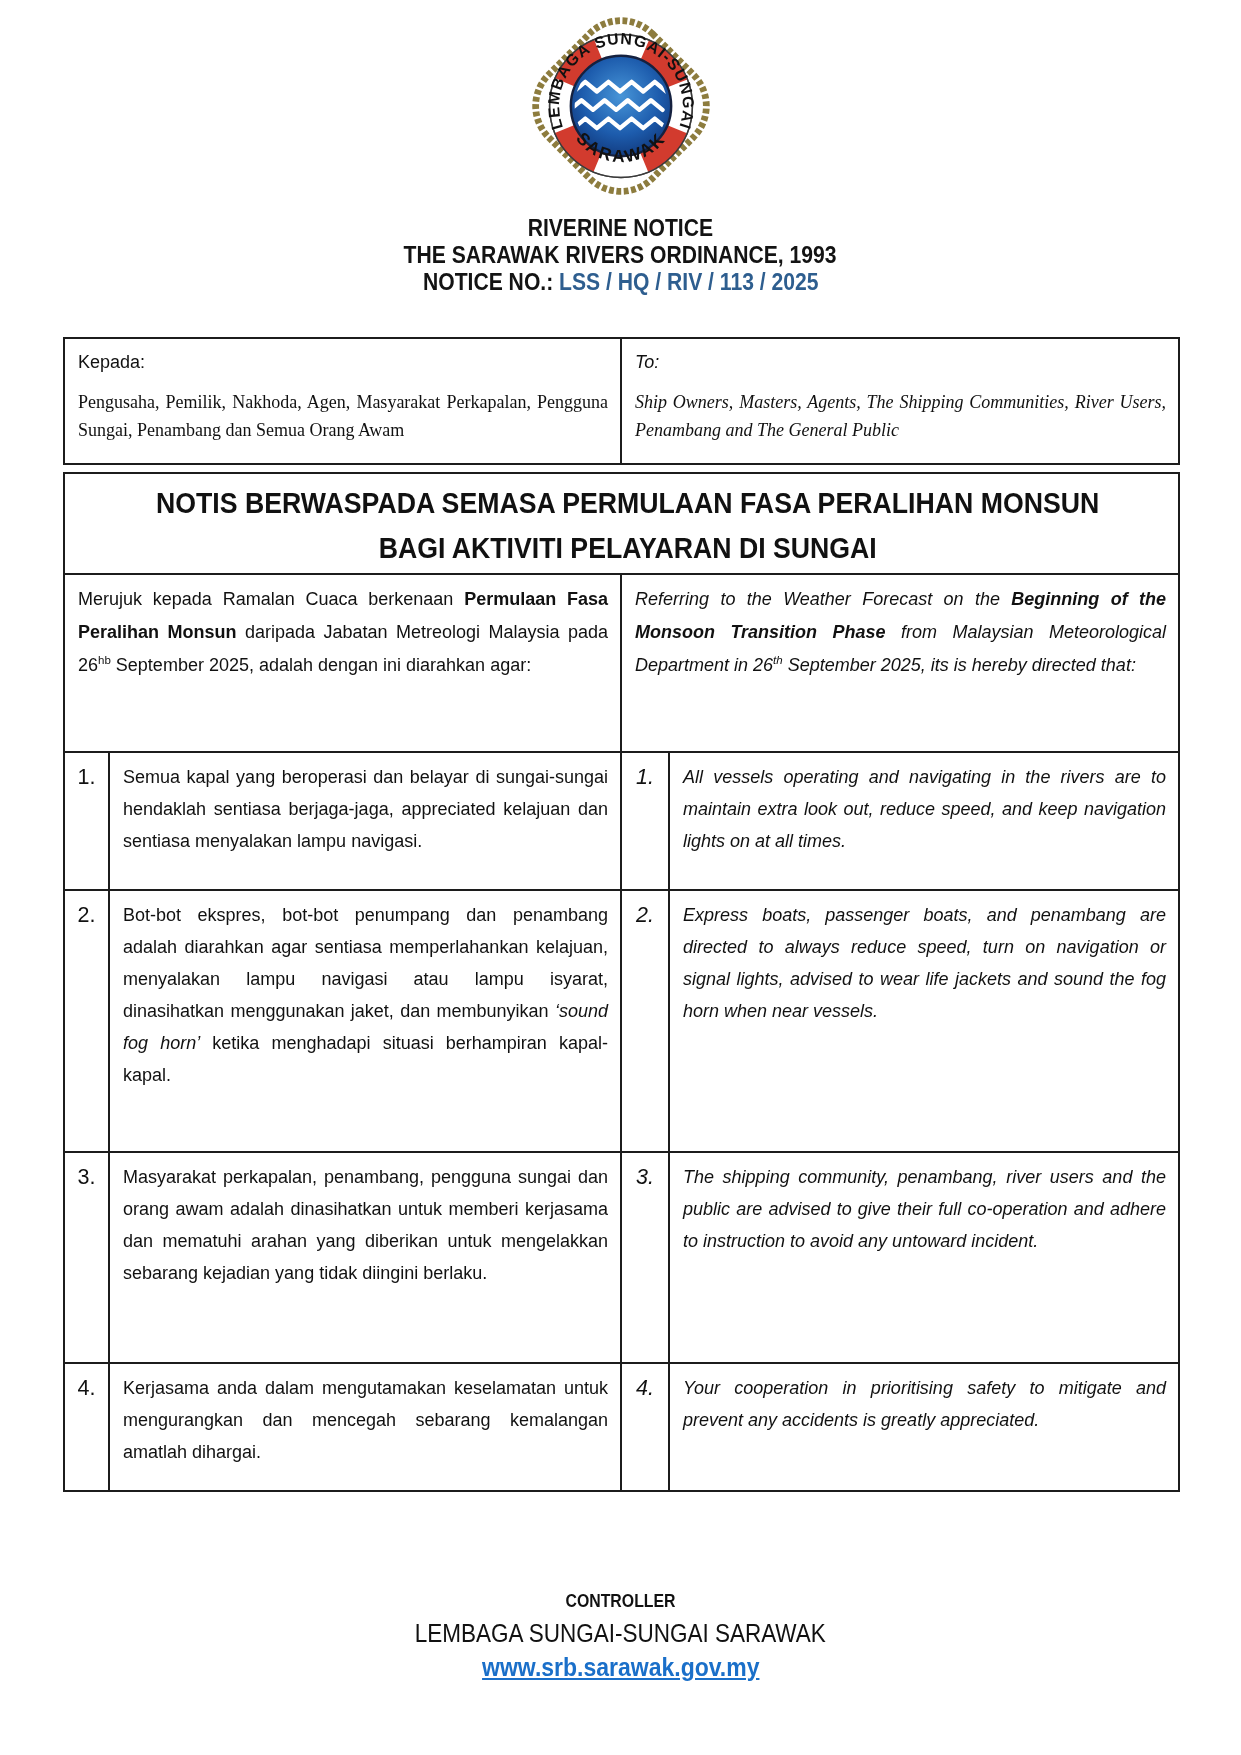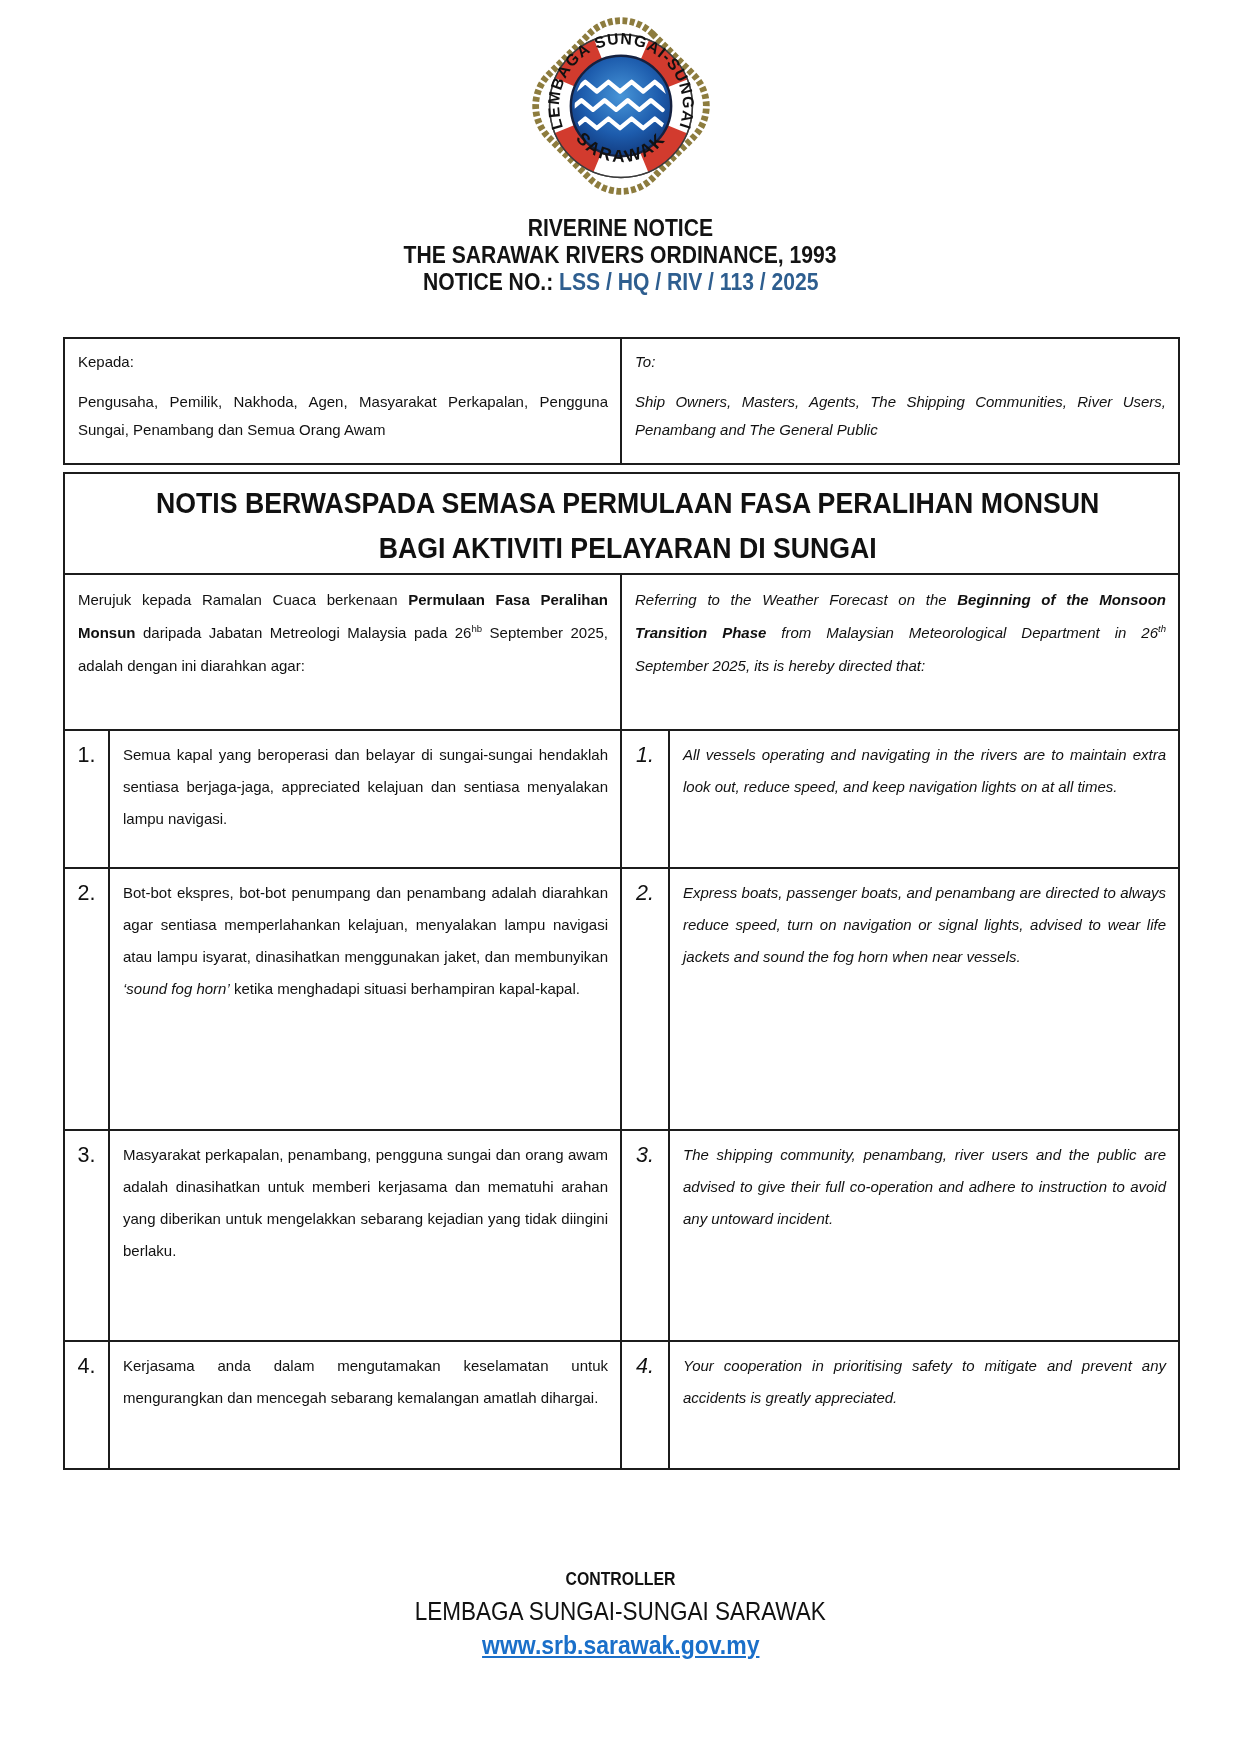--- a/index.html
+++ b/index.html
@@ -19,33 +19,33 @@
   .hdr-line { font-size:24px; font-weight:bold; line-height:27px; color:#131313;text-align:center; }
   .cx { display:inline-block; transform:scaleX(0.88); transform-origin:50% 50%; white-space:nowrap; }
   .notice-no { color:#2e5e8f; }
 
   
   table.doc { width:1115px; border-collapse:collapse; table-layout:fixed; }
   table.doc td { border:2px solid #1c1c1c; vertical-align:top; }
   .t-kepada { margin-top:42px; }
   .t-main   { margin-top:7px; }
 
-  .cell { padding:8px 12px 6px 13px; font-size:15px; text-align:justify; }
+  .cell { padding:8px 12px 6px 13px; font-size:18px; text-align:justify; }
   .it { font-style:italic; }
 
   .r-kepada td { height:126px; }
   .kep-label { line-height:30px; }
-  .kep-body  { margin-top:11px; line-height:28px; }
+  .kep-body  { margin-top:11px; line-height:28px;font-family:Liberation Serif, serif; }
 
   .r-subject td { height:94px; }
   .subject-cell { text-align:center; padding-top:9px;padding-left:13px; }
   .subject-line { line-height:40px; }
   .subject-line .cx { font-weight:bold; font-size:29px; transform:scaleX(0.92); }
 
-  .r-intro td { height:156px; }
+  .r-intro td { height:178px; }
   .intro-cell { line-height:33px; }
 
   .r-i1 td { height:138px; }
   .r-i2 td { height:262px; }
   .r-i3 td { height:211px; }
   .r-i4 td { height:128px; }
   .item-cell { line-height:32px; }
   .num-cell  { font-size:21.5px; line-height:32px; text-align:center; padding:8px 2px 0 2px; }
 
   sup { font-size:64%; line-height:0; }

